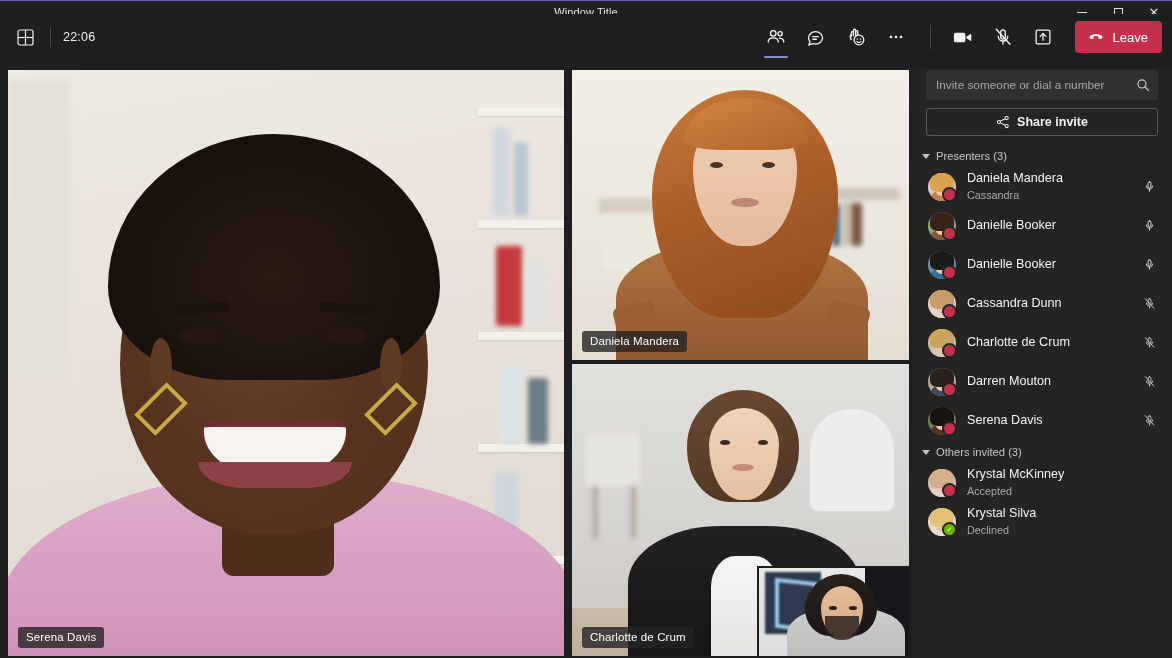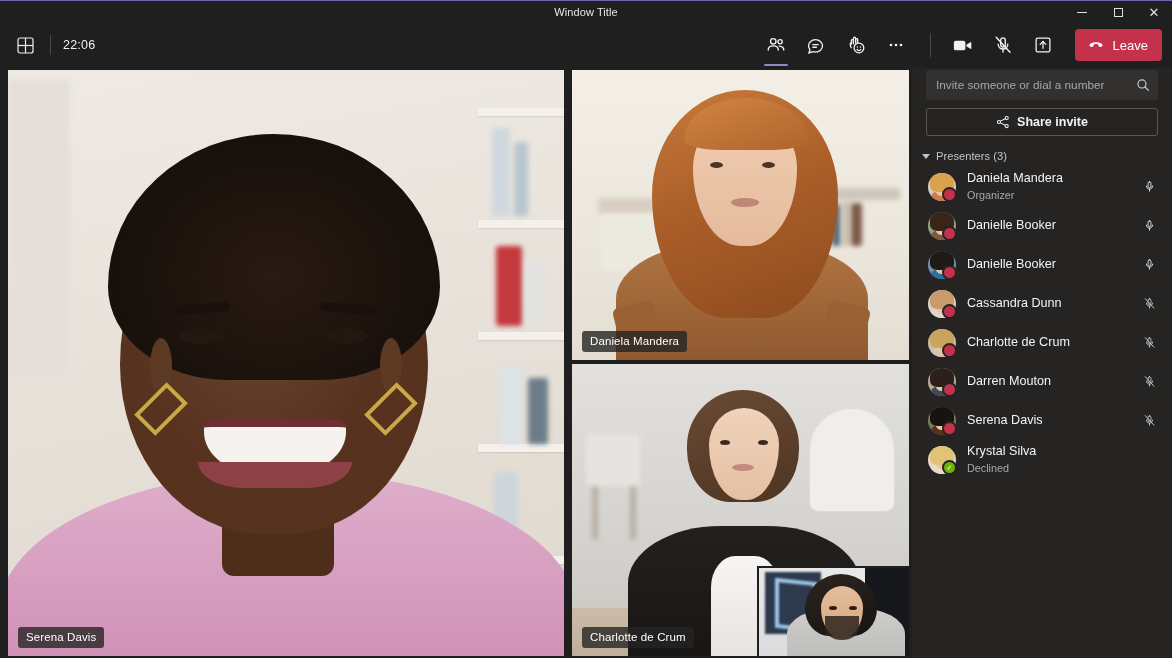--- a/index.html
+++ b/index.html
@@ -25,21 +25,21 @@
   .win-btn {
     width: 36px; height: 22px; display: flex; align-items: center; justify-content: center;
     color: #e0e0e0; font-size: 11px; line-height: 1; cursor: default;
   }
   .glyph-min { display:block; width: 10px; height: 1px; background:#e0e0e0; }
   .glyph-max { display:block; width: 9px; height: 9px; border:1px solid #e0e0e0; }
   .glyph-close { font-size: 13px; line-height: 1; }
 
   
   .toolbar {
-    position: absolute; top: 22px; left: 0; width: 1172px; height: 46px;
+    position: absolute; top: 14px; left: 0; width: 1172px; height: 46px;
     background: #1f1f1f; display: flex; 
   }
   .tb-left { display: flex; align-items: center; padding-left: 12px; gap: 0; }
   .grid-icon {
     width: 26px; height: 26px; display: flex; align-items: center; justify-content: center;
     border-radius: 3px; cursor: pointer;
   }
   .tb-divider { width: 1px; height: 20px; background: #4a4a4a; margin: 0 12px; }
   .clock { font-size: 12.5px; color: #f0f0f0; letter-spacing: .2px; }
 
@@ -512,21 +512,21 @@
                 <div class="af-bg" style="background:#d7ccc2"></div>
                 <div class="af-body" style="background:#c67f4a"></div>
                 <div class="af-face"></div>
                 <div class="af-hair" style="background:#d9a24e"></div>
               </div>
             </div>
             <div class="presence" style="background:#c4314b"></div>
           </div>
           <div>
             <div class="pname">Daniela Mandera</div>
-            <div class="psub">Organizer</div>
+            <div class="psub">Cassandra</div>
           </div>
           <div class="mic">
             <svg width="15" height="15" viewBox="0 0 24 24" fill="none" stroke="#e8e8e8" stroke-width="1.5" stroke-linecap="round">
               <path d="M12 4.5a2.3 2.3 0 0 1 2.3 2.3v4.9a2.3 2.3 0 0 1-4.6 0V6.8A2.3 2.3 0 0 1 12 4.5z"></path>
               <path d="M7.1 11.3c0 2.7 2.2 4.9 4.9 4.9s4.9-2.2 4.9-4.9"></path>
               <line x1="12" y1="16.2" x2="12" y2="19.4"></line>
             </svg>
           </div>
         </div>
         <div class="prow">
@@ -664,20 +664,41 @@
           </div>
           <div class="mic">
             <svg width="15" height="15" viewBox="0 0 24 24" fill="none" stroke="#cfcfcf" stroke-width="1.4" stroke-linecap="round">
               <path d="M12 4.5a2.3 2.3 0 0 1 2.3 2.3v4.9a2.3 2.3 0 0 1-4.6 0V6.8A2.3 2.3 0 0 1 12 4.5z"></path>
               <path d="M7.1 11.3c0 2.7 2.2 4.9 4.9 4.9s4.9-2.2 4.9-4.9"></path>
               <line x1="12" y1="16.2" x2="12" y2="19.4"></line>
               <line x1="5.2" y1="4.2" x2="19.0" y2="19.4" stroke-width="1.5"></line>
             </svg>
           </div>
         </div>
+        <div class="section-head">
+          <span class="caret"></span>
+          <span>Others invited (3)</span>
+        </div>
+        <div class="prow">
+          <div class="avatar">
+            <div class="av-img">
+              <div class="af">
+                <div class="af-bg" style="background:#cfc3b6"></div>
+                <div class="af-body" style="background:#ded2c6"></div>
+                <div class="af-face"></div>
+                <div class="af-hair" style="background:#d3b08a"></div>
+              </div>
+            </div>
+            <div class="presence" style="background:#c4314b"></div>
+          </div>
+          <div>
+            <div class="pname">Krystal McKinney</div>
+            <div class="psub">Accepted</div>
+          </div>
+        </div>
         <div class="prow">
           <div class="avatar">
             <div class="av-img">
               <div class="af">
                 <div class="af-bg" style="background:#e3d8c9"></div>
                 <div class="af-body" style="background:#e6dbcd"></div>
                 <div class="af-face"></div>
                 <div class="af-hair" style="background:#e2c277"></div>
               </div>
             </div>

